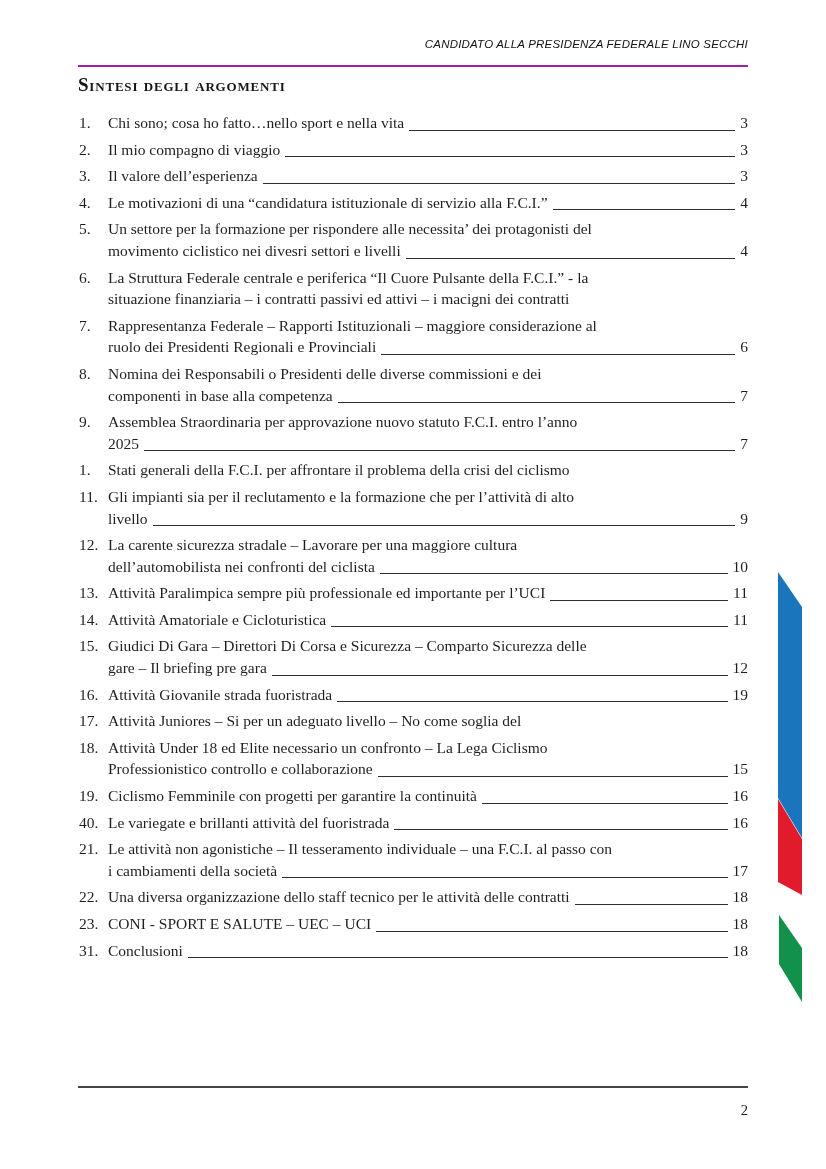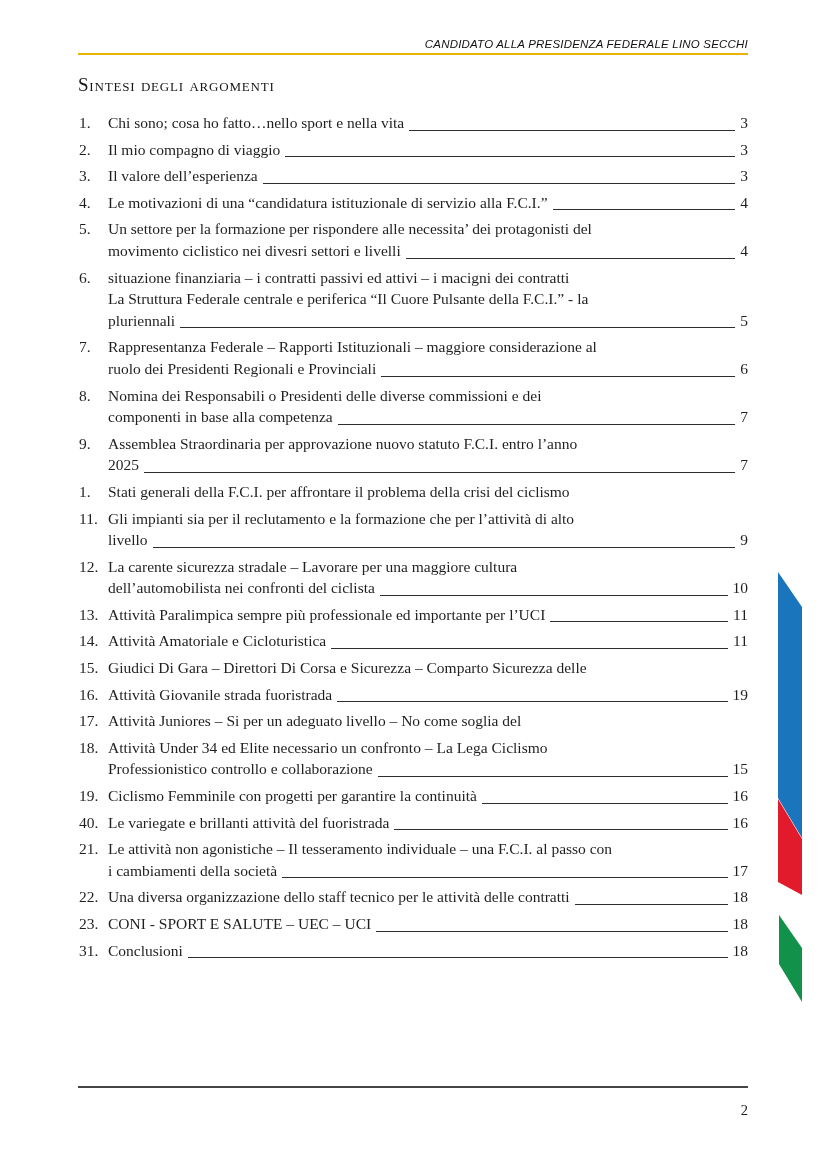--- a/index.html
+++ b/index.html
@@ -18,39 +18,39 @@
     inset: 0;
     width: 826px;
     height: 1169px;
     pointer-events: none;
   }
   .header {
     position: absolute;
     left: 78px;
     right: 78px;
     top: 38px;
-    border-bottom: 2px solid #eab308;
-    padding-bottom: 3px;
+    border-bottom: 2px solid #a21caf;
+    padding-bottom: 15px;
     text-align: right;
   }
   .running-title {
     font-family: "Liberation Sans", sans-serif;
     font-style: italic;
     font-size: 11.5px;
     letter-spacing: 0.2px;
     color: #111;
     white-space: nowrap;
   }
   .doc-title {
     position: absolute;
     left: 78px;
     top: 74px;
     margin: 0;
     font-size: 19px;
-    font-weight: normal;
+    font-weight: bold;
     font-variant: small-caps;
     letter-spacing: 0.8px;
     color: #161616;
   }
   .toc {
     position: absolute;
     left: 79px;
     right: 78px;
     top: 112px;
   }
@@ -157,27 +157,22 @@
           <div class="toc-line toc-last">
             <span class="toc-text">movimento ciclistico nei divesri settori e livelli</span>
             <span class="leader"></span>
             <span class="toc-page">4</span>
           </div>
         </div>
       </div>
       <div class="toc-entry">
         <span class="toc-num">6.</span>
         <div class="toc-body">
+          <div class="toc-line">La Struttura Federale centrale e periferica “Il Cuore Pulsante della F.C.I.” - la</div>
           <div class="toc-line">situazione finanziaria – i contratti passivi ed attivi – i macigni dei contratti</div>
-          <div class="toc-line">La Struttura Federale centrale e periferica “Il Cuore Pulsante della F.C.I.” - la</div>
-          <div class="toc-line toc-last">
-            <span class="toc-text">pluriennali</span>
-            <span class="leader"></span>
-            <span class="toc-page">5</span>
-          </div>
         </div>
       </div>
       <div class="toc-entry">
         <span class="toc-num">7.</span>
         <div class="toc-body">
           <div class="toc-line">Rappresentanza Federale – Rapporti Istituzionali – maggiore considerazione al</div>
           <div class="toc-line toc-last">
             <span class="toc-text">ruolo dei Presidenti Regionali e Provinciali</span>
             <span class="leader"></span>
             <span class="toc-page">6</span>
@@ -251,20 +246,25 @@
             <span class="toc-text">Attività Amatoriale e Cicloturistica</span>
             <span class="leader"></span>
             <span class="toc-page">11</span>
           </div>
         </div>
       </div>
       <div class="toc-entry">
         <span class="toc-num">15.</span>
         <div class="toc-body">
           <div class="toc-line">Giudici Di Gara – Direttori Di Corsa e Sicurezza – Comparto Sicurezza delle</div>
+          <div class="toc-line toc-last">
+            <span class="toc-text">gare – Il briefing pre gara</span>
+            <span class="leader"></span>
+            <span class="toc-page">12</span>
+          </div>
         </div>
       </div>
       <div class="toc-entry">
         <span class="toc-num">16.</span>
         <div class="toc-body">
           <div class="toc-line toc-last">
             <span class="toc-text">Attività Giovanile strada fuoristrada</span>
             <span class="leader"></span>
             <span class="toc-page">19</span>
           </div>
@@ -272,21 +272,21 @@
       </div>
       <div class="toc-entry">
         <span class="toc-num">17.</span>
         <div class="toc-body">
           <div class="toc-line">Attività Juniores – Si per un adeguato livello – No come soglia del</div>
         </div>
       </div>
       <div class="toc-entry">
         <span class="toc-num">18.</span>
         <div class="toc-body">
-          <div class="toc-line">Attività Under 34 ed Elite necessario un confronto – La Lega Ciclismo</div>
+          <div class="toc-line">Attività Under 18 ed Elite necessario un confronto – La Lega Ciclismo</div>
           <div class="toc-line toc-last">
             <span class="toc-text">Professionistico controllo e collaborazione</span>
             <span class="leader"></span>
             <span class="toc-page">15</span>
           </div>
         </div>
       </div>
       <div class="toc-entry">
         <span class="toc-num">19.</span>
         <div class="toc-body">

